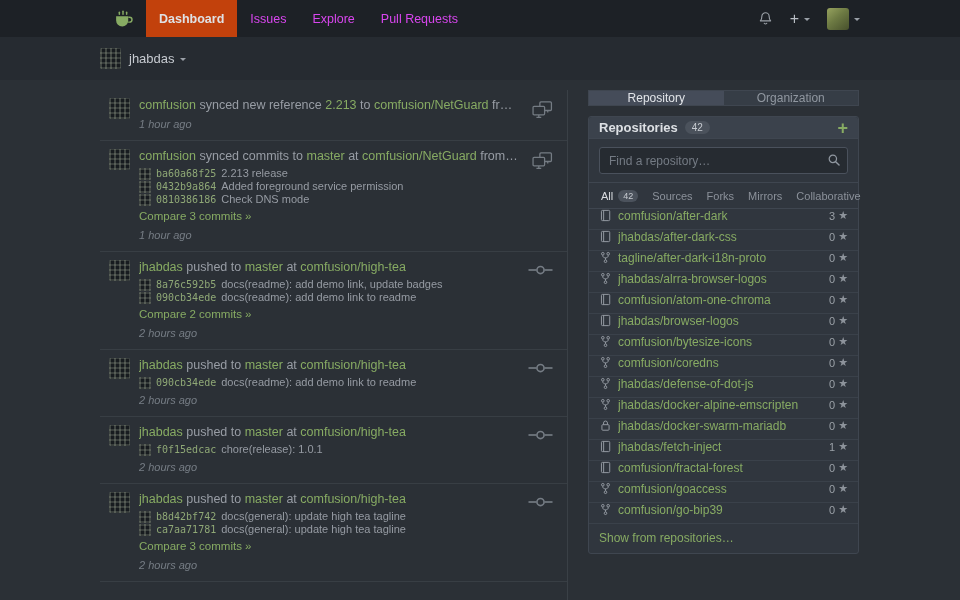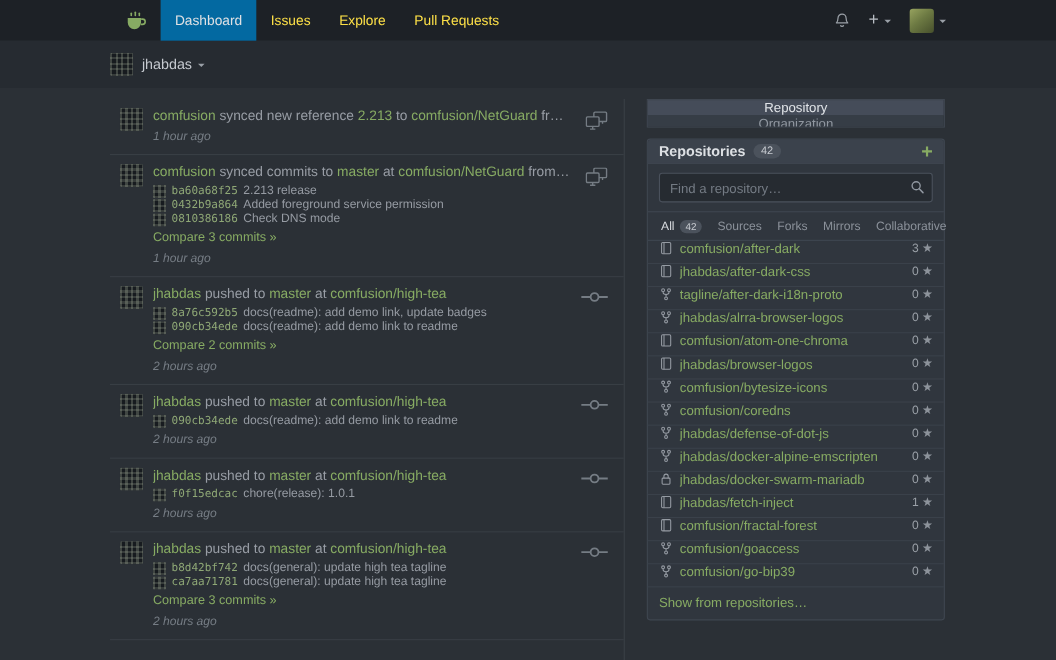--- a/index.html
+++ b/index.html
@@ -9,22 +9,22 @@
     font-family:"Liberation Sans", sans-serif;
     overflow:hidden;
     color:#989da5;
   }
   a { text-decoration:none; color:#87ab63; cursor:pointer; }
 
   
   .navbar { height:37px; background:#1d2126; }
   .nav-inner { width:760px; margin:0 auto; height:100%; display:flex; align-items:stretch; }
   .logo { display:flex; align-items:center; padding:0 12px; }
-  .nav-item { display:flex; align-items:center; padding:0 13px; color:#fde047; font-size:12.5px; }
-  .nav-item.active { background:#0369a1; color:#dfe1e4; }
+  .nav-item { display:flex; align-items:center; padding:0 13px; color:#d946ef; font-size:12.5px; }
+  .nav-item.active { background:#c2410c; color:#dfe1e4;font-weight:bold; }
   .nav-right { margin-left:auto; display:flex; align-items:center; gap:17px; }
   .nav-ic { color:#9aa0a7; display:flex; align-items:center; }
   .nav-plus { display:flex; align-items:center; }
   .plus-glyph { font-size:16px; line-height:1; color:#b9bec4; }
   .caret { width:0; height:0; border:3.5px solid transparent; border-top-color:#9aa0a7; margin-left:5px; transform:translateY(2px); display:inline-block; }
   .nav-user { display:flex; align-items:center; }
   .user-avatar { width:22px; height:22px; border-radius:3px; display:inline-block;
     background:linear-gradient(140deg,#97a35f 0%,#6d7a43 45%,#47502c 100%); }
 
   
@@ -54,21 +54,21 @@
   .commit-row { display:flex; align-items:center; height:13px; line-height:13px; }
   .commit-row .mini { width:12px; height:12px; flex:none; margin-right:5px; border-radius:1px; }
   .sha { font-family:"DejaVu Sans Mono", monospace; font-size:10px; color:#8fa876; margin-right:5px; }
   .msg { font-size:11px; color:#969ba3; white-space:nowrap; overflow:hidden; text-overflow:ellipsis; }
   .compare { display:inline-block; margin-top:2px; font-size:11.5px; line-height:12px; }
   .time { margin-top:5px; font-size:11px; line-height:12px; color:#767d85; font-style:italic; }
   .feed-ic { flex:none; width:34px; color:#757c84; display:flex; justify-content:flex-end; padding-top:3px; }
 
   
   .sidebar { width:271px; margin-left:20px; }
-  .side-tabs { display:flex; height:26px; border:1px solid #3f4650; border-radius:0; overflow:hidden;flex-direction:column; }
+  .side-tabs { display:flex; height:16px; border:1px solid #3f4650; border-radius:0; overflow:hidden; }
   .side-tab { flex:1; display:flex; align-items:center; justify-content:center; font-size:12px;
     background:#363d46; color:#9097a0; }
   .side-tab.active { background:#454c59; color:#e1e4e8; }
 
   .repo-panel { margin-top:10px; border:1px solid #3f4650; background:#30363e; border-radius:3px; }
   .panel-header { height:22px; display:flex; align-items:center; background:#3b424c; padding:0 10px;
     border-bottom:1px solid #3f4650; border-radius:3px 3px 0 0; }
   .panel-title { font-size:13px; font-weight:bold; color:#dde0e4; }
   .count-badge { margin-left:7px; background:#4b525c; color:#c7cbd1; font-size:10px; padding:1px 7px; border-radius:9px; }
   .add-btn { margin-left:auto; color:#87ab63; font-size:18px; font-weight:bold; line-height:1; }

